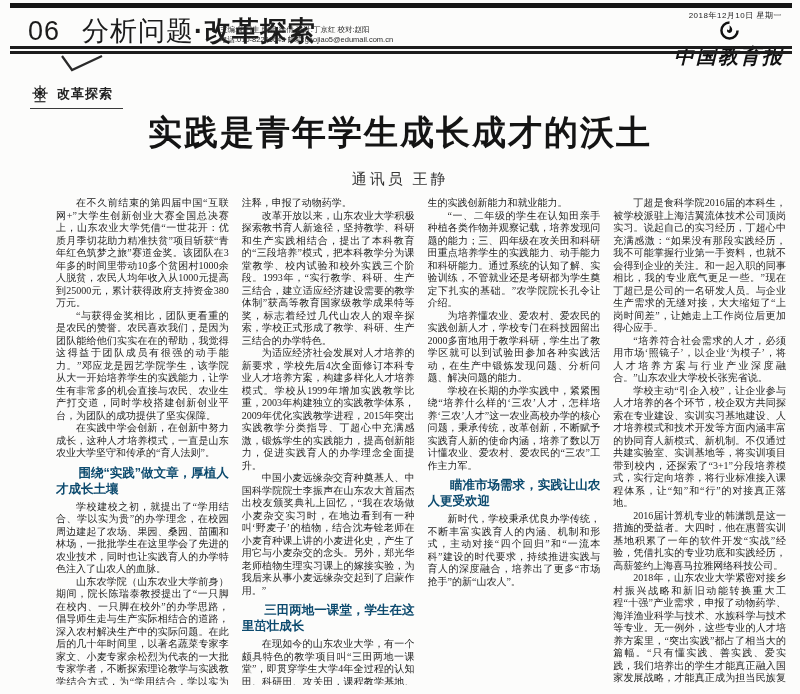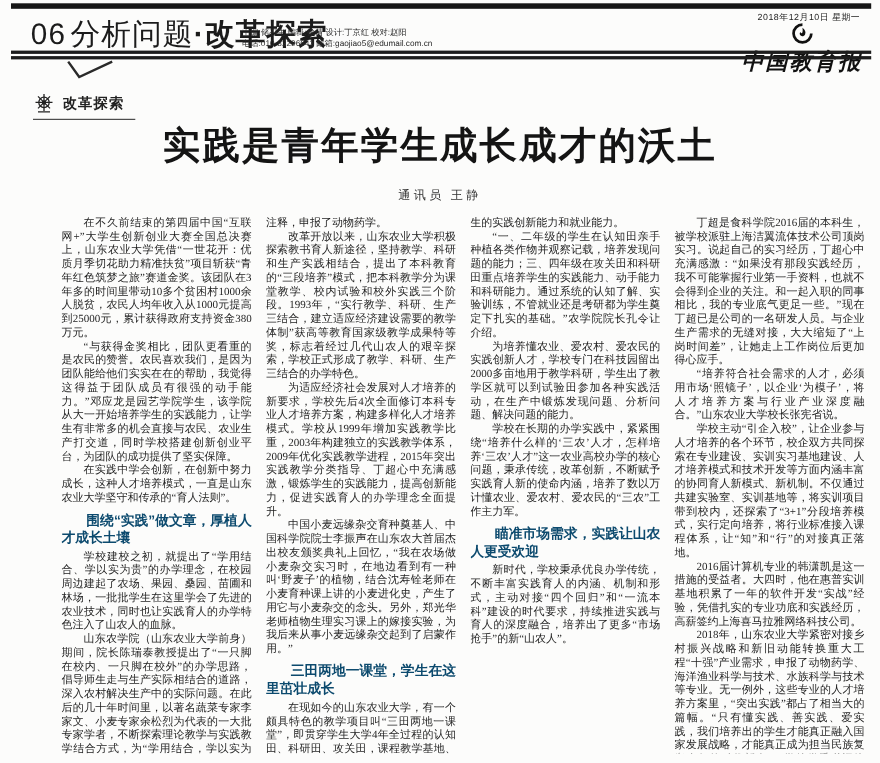--- a/index.html
+++ b/index.html
@@ -14,21 +14,21 @@
   .top-bar { position:absolute; top:3px; left:10px; right:8px; height:5px; background:#161616; }
 
   
   .header { position:absolute; top:16px; left:28px; right:14px; height:30px; }
   .section-title {
     position:absolute; left:0; top:0;
     font-family:"Liberation Sans","DejaVu Sans",sans-serif;
     font-size:27px; line-height:30px; letter-spacing:1px; color:#1b1b1b;
     white-space:nowrap;
   }
-  .section-title .pageno { font-weight:400; margin-right:4px; }
+  .section-title .pageno { font-weight:400; margin-right:22px; }
   .section-title .weekly { font-weight:500; }
   .section-title .focus  { font-weight:900; }
   .staff {
     position:absolute; left:192px; top:9px;
     font-family:"Liberation Sans","DejaVu Sans",sans-serif;
     font-size:7.5px; line-height:9.5px; color:#2a2a2a; white-space:nowrap;
   }
   .dateline {
     position:absolute; right:4px; top:-6px;
     font-family:"Liberation Sans","DejaVu Sans",sans-serif;
@@ -65,21 +65,21 @@
   
   .headline {
     position:absolute; top:110px; left:0; right:0;
     text-align:center;
     font-family:"DejaVu Serif","Liberation Serif",serif;
     font-size:34px; font-weight:900; letter-spacing:2px; color:#141414;
     white-space:nowrap;
   }
   .byline {
     position:absolute; top:170px; left:0; right:0;
-    text-align:center; font-size:11px; color:#333; letter-spacing:3px;
+    text-align:center; font-size:15px; color:#333; letter-spacing:3px;
   }
 
   
   .columns {
     position:absolute; top:197px; left:24px; right:14px; height:488px;
     display:flex; gap:13px; overflow:hidden;margin-left:32px;
   }
   .col { flex:1 1 0; overflow:hidden; }
   .para {
     font-size:10px; line-height:12.5px; text-align:justify;

